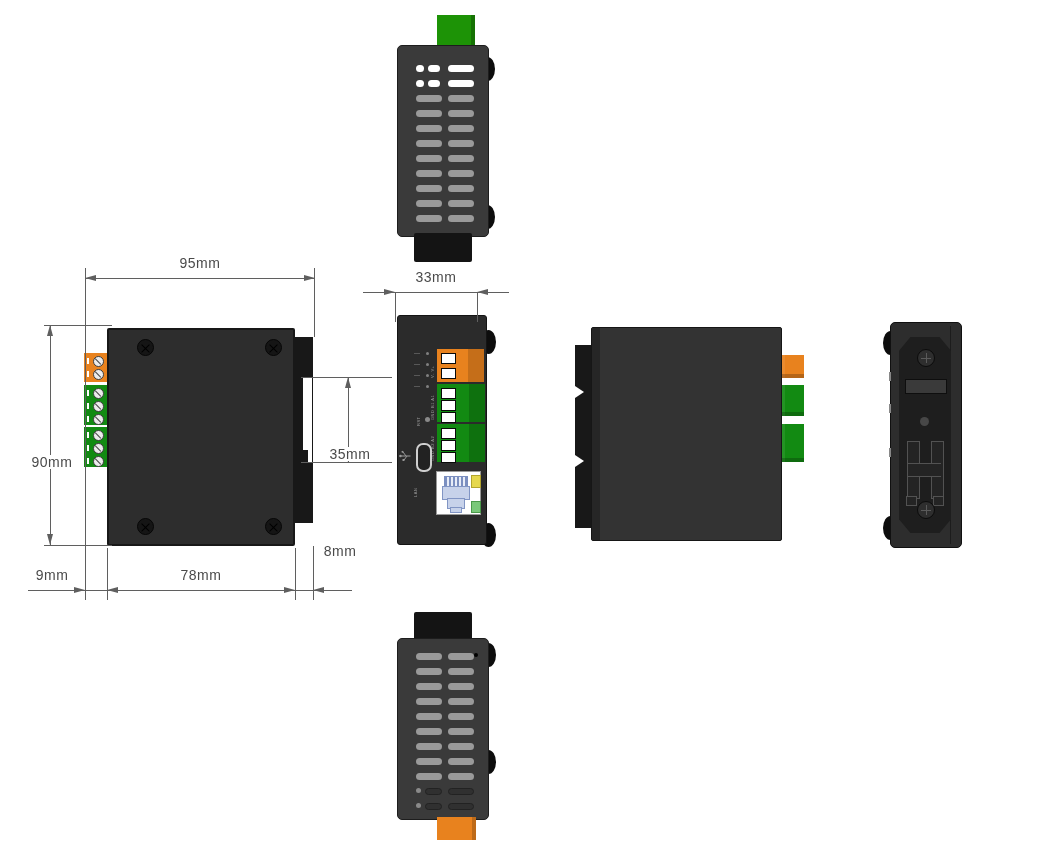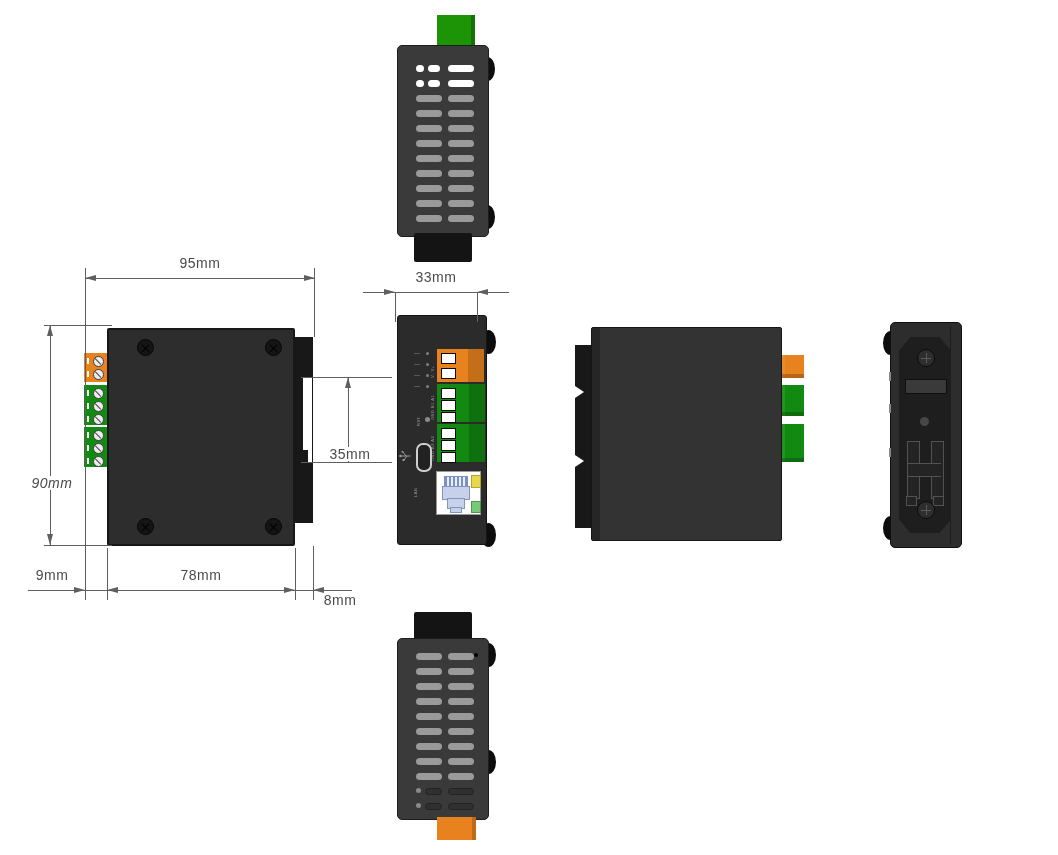--- a/index.html
+++ b/index.html
@@ -281,40 +281,40 @@
     <div class="hl" style="left:85px;top:278px;width:230px;"></div>
     <div class="ar ar-l" style="left:85px;top:275px;"></div>
     <div class="ar ar-r" style="left:304px;top:275px;"></div>
     <span class="dt" style="left:85px;top:256px;width:230px;">95mm</span>
 
     <div class="hl" style="left:44px;top:325px;width:68px;"></div>
     <div class="hl" style="left:44px;top:545px;width:68px;"></div>
     <div class="vl" style="left:50px;top:325px;height:220px;"></div>
     <div class="ar ar-u" style="left:47px;top:325px;"></div>
     <div class="ar ar-d" style="left:47px;top:534px;"></div>
-    <span class="dt bg" style="left:27px;top:436px;width:46px;font-style:italic;">90mm</span>
+    <span class="dt bg" style="left:27px;top:415px;width:46px;">90mm</span>
 
     <div class="hl" style="left:301px;top:377px;width:91px;"></div>
     <div class="hl" style="left:301px;top:462px;width:91px;"></div>
     <div class="vl" style="left:348px;top:377px;height:85px;"></div>
     <div class="ar ar-u" style="left:345px;top:377px;"></div>
     <div class="ar ar-d" style="left:345px;top:451px;"></div>
     <span class="dt bg" style="left:324px;top:407px;width:48px;">35mm</span>
 
     <div class="vl" style="left:107px;top:548px;height:52px;"></div>
     <div class="vl" style="left:295px;top:548px;height:52px;"></div>
     <div class="vl" style="left:313px;top:546px;height:54px;"></div>
     <div class="hl" style="left:28px;top:590px;width:324px;"></div>
     <div class="ar ar-r" style="left:74px;top:587px;"></div>
     <div class="ar ar-l" style="left:107px;top:587px;"></div>
     <div class="ar ar-r" style="left:284px;top:587px;"></div>
     <div class="ar ar-l" style="left:313px;top:587px;"></div>
     <span class="dt" style="left:30px;top:568px;width:44px;">9mm</span>
     <span class="dt" style="left:169px;top:568px;width:64px;">78mm</span>
-    <span class="dt" style="left:318px;top:593px;width:44px;">8mm</span>
+    <span class="dt" style="left:318px;top:544px;width:44px;">8mm</span>
 
     <div class="vl" style="left:395px;top:292px;height:30px;"></div>
     <div class="vl" style="left:477px;top:292px;height:30px;"></div>
     <div class="hl" style="left:363px;top:292px;width:146px;"></div>
     <div class="ar ar-r" style="left:384px;top:289px;"></div>
     <div class="ar ar-l" style="left:477px;top:289px;"></div>
     <span class="dt" style="left:404px;top:270px;width:64px;">33mm</span>
   </div>
 
 </div>

